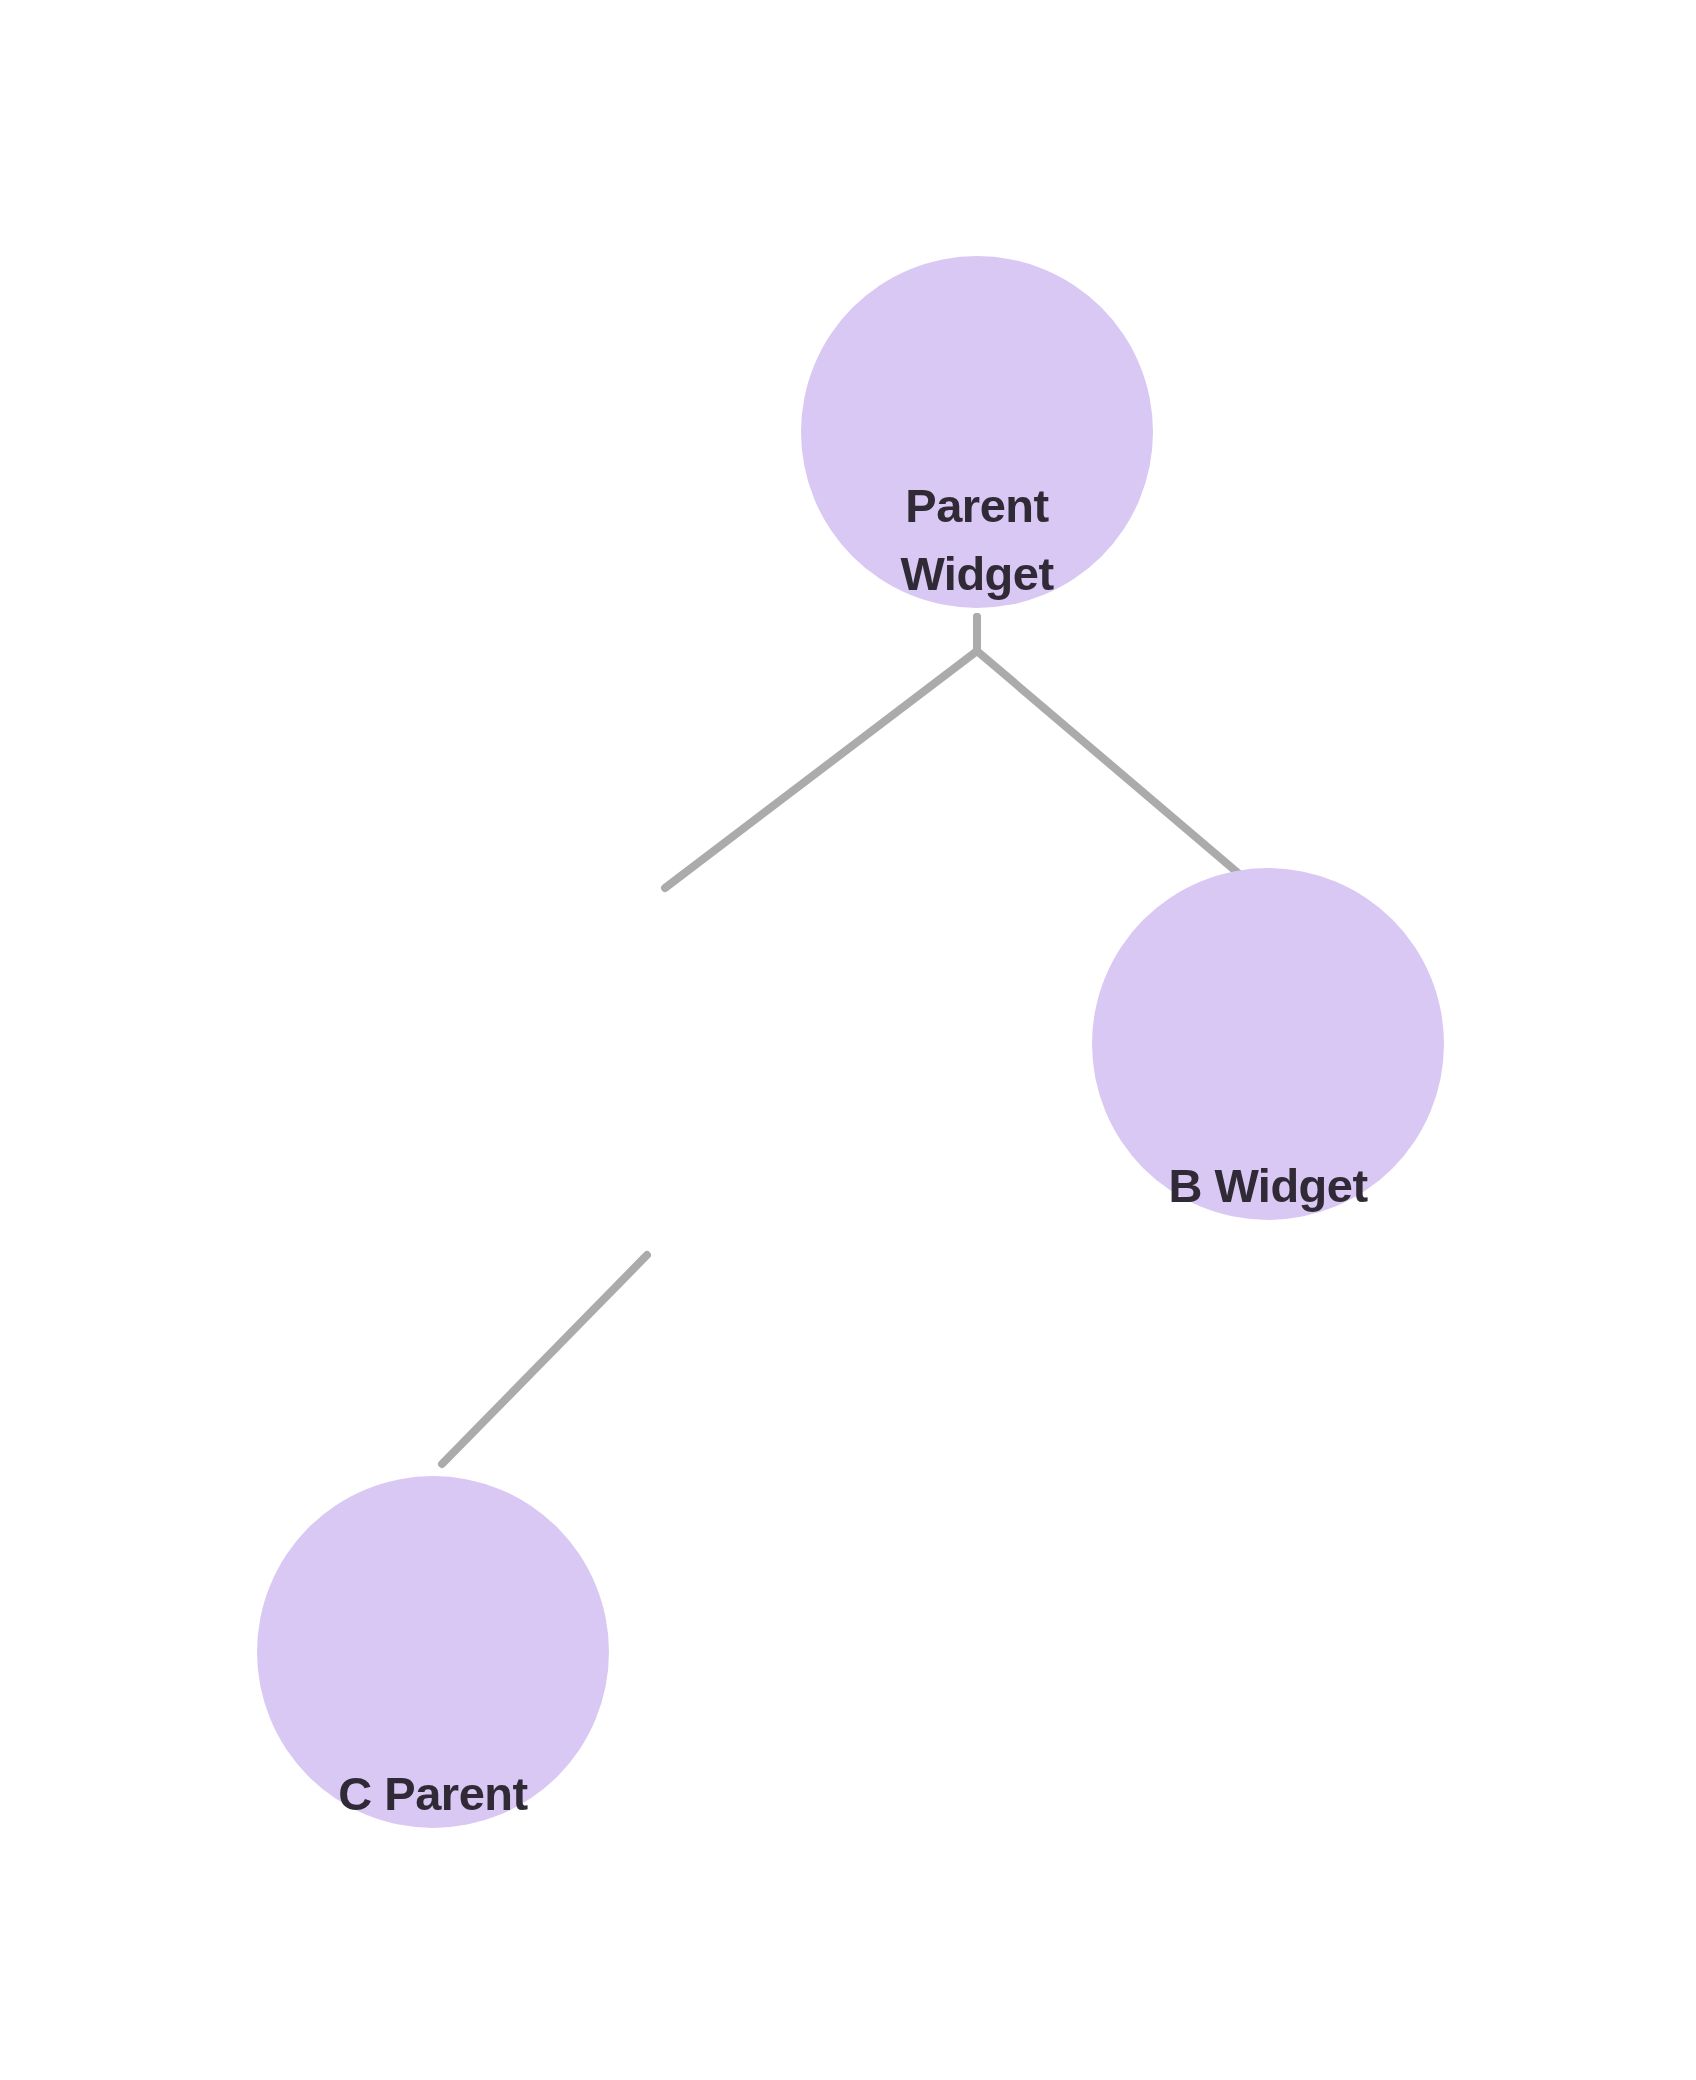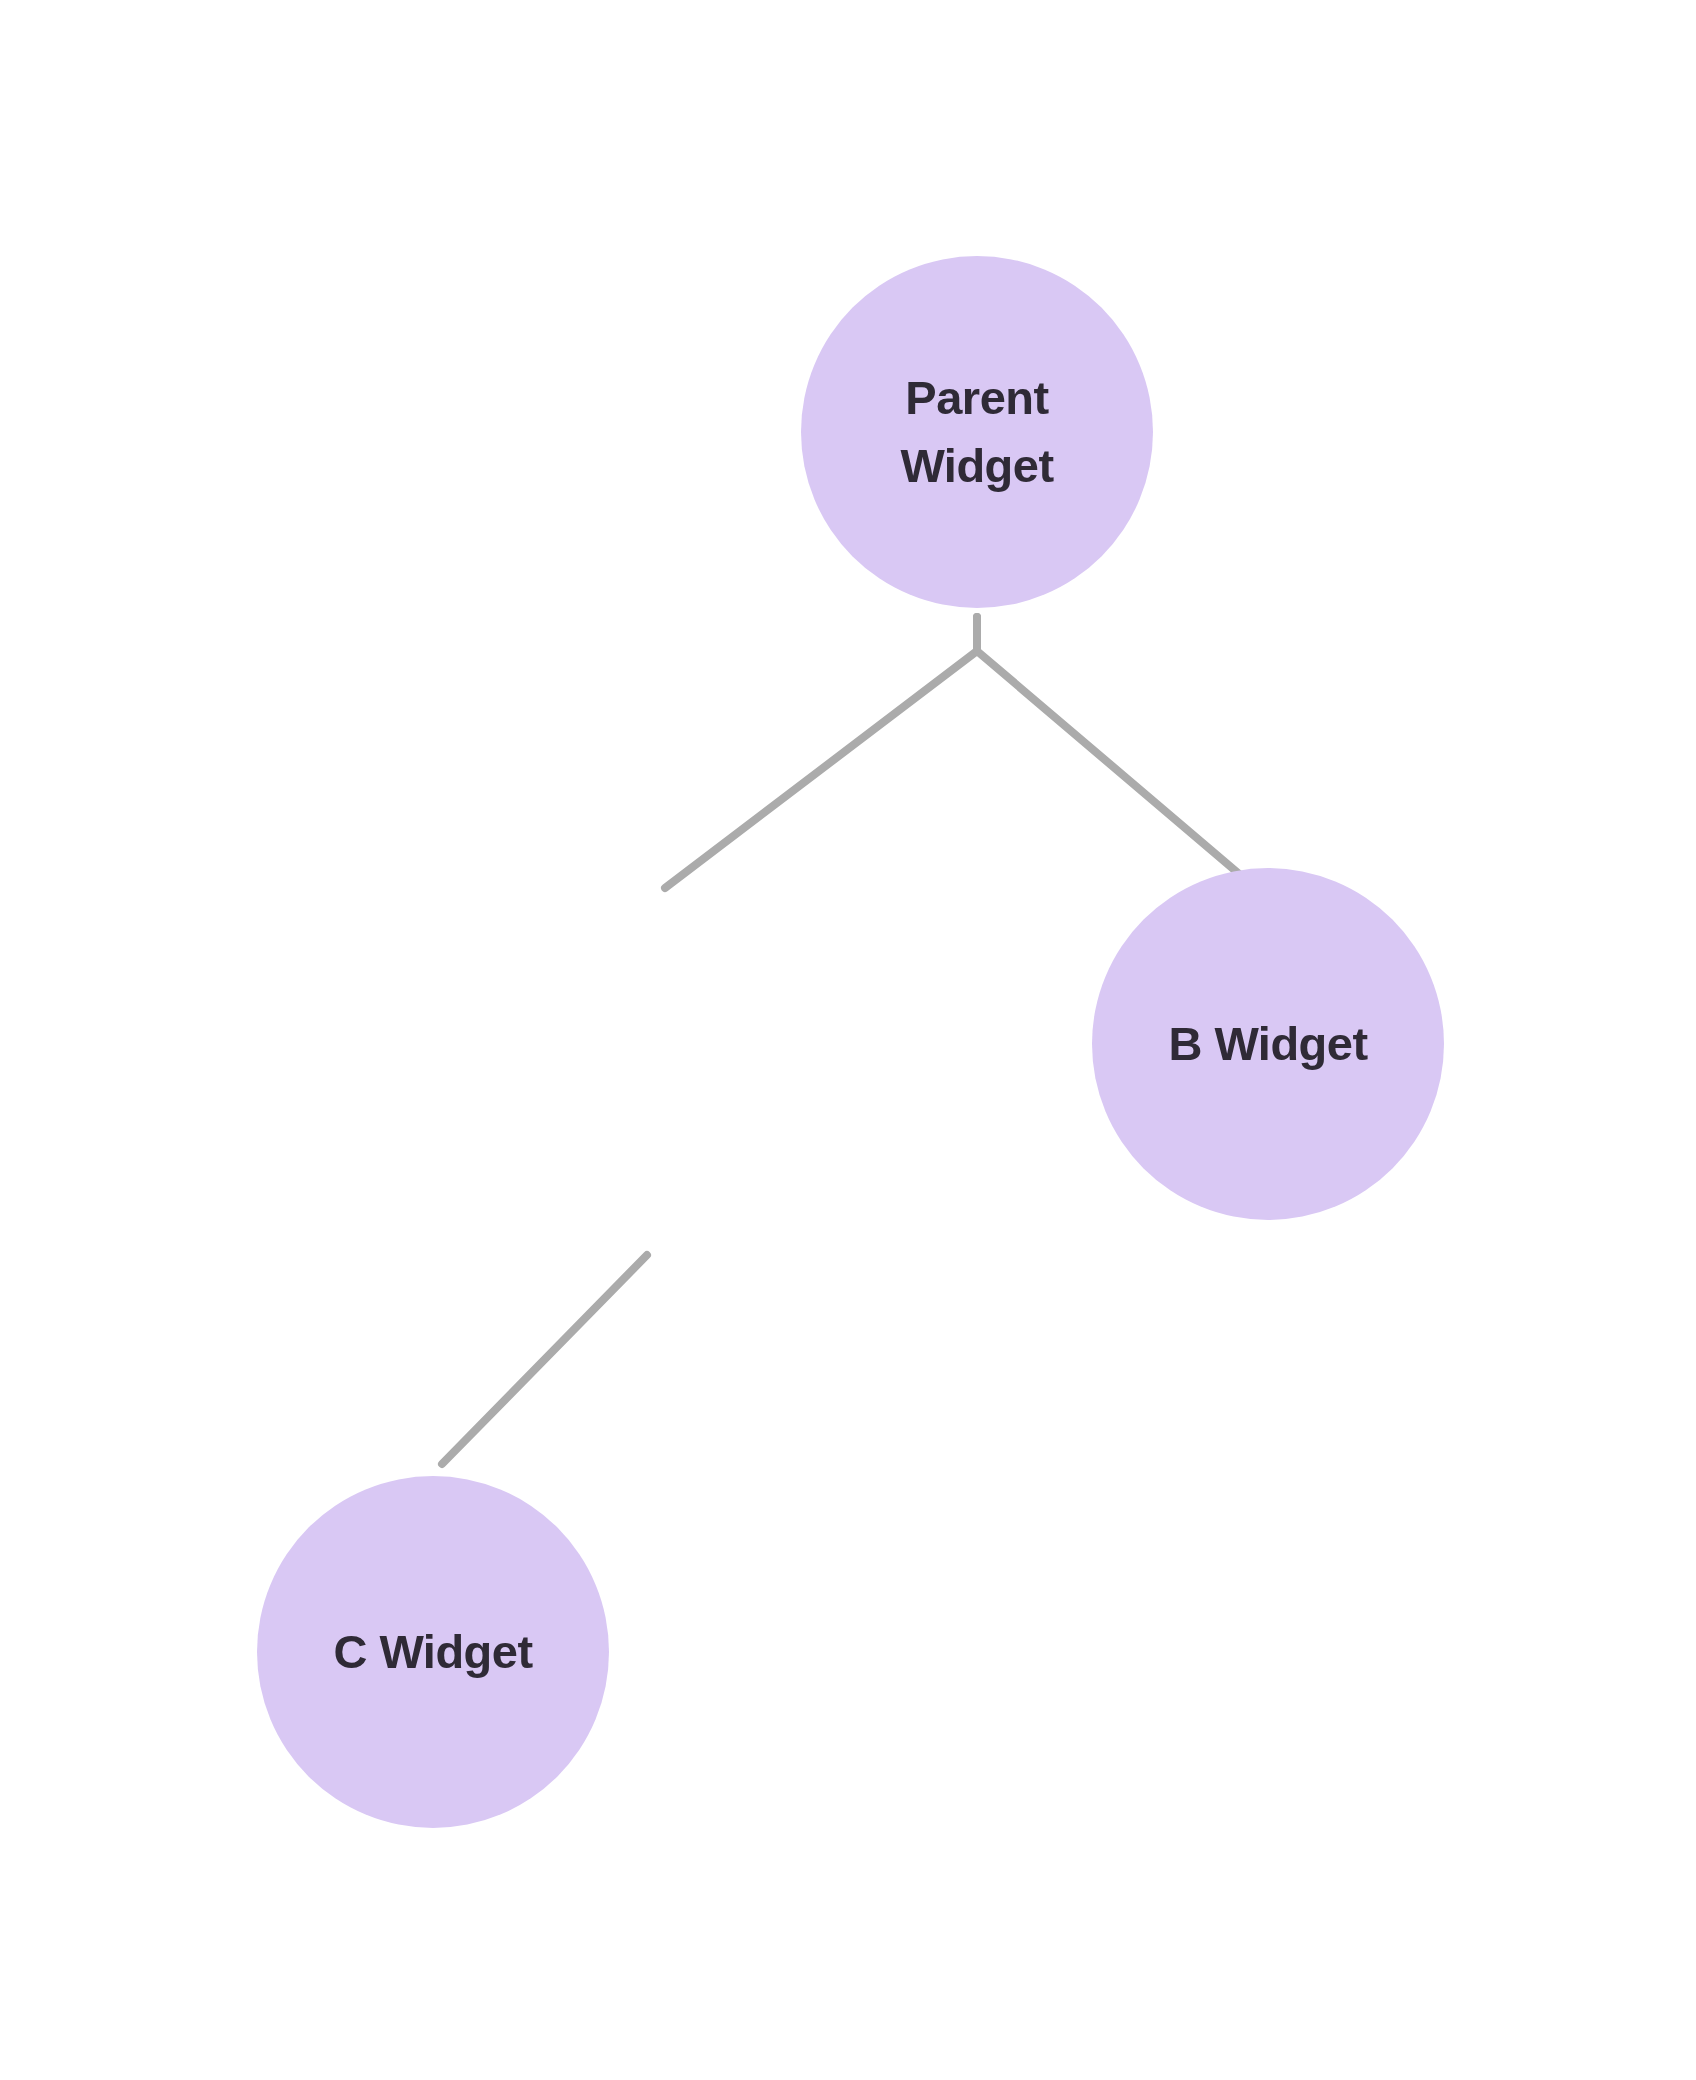--- a/index.html
+++ b/index.html
@@ -29,21 +29,21 @@
     stroke-linecap: round;
     stroke-linejoin: round;
   }
   .node {
     position: absolute;
     border-radius: 50%;
     background: var(--node-fill);
     display: flex;
     flex-direction: column;
     align-items: center;
-    justify-content: center;
+    justify-content: flex-end;
     text-align: center;
   }
   .node .line {
     display: block;
     font-weight: 700;
     font-size: 47px;
     line-height: 68px;
     letter-spacing: -0.5px;
     color: var(--label-color);
     white-space: nowrap;
@@ -64,16 +64,16 @@
     <span class="line">Parent</span>
     <span class="line">Widget</span>
   </div>
 
 
   <div class="node" id="node-b" style="left: 1092px; top: 868px; width: 352px; height: 352px;">
     <span class="line">B Widget</span>
   </div>
 
   <div class="node" id="node-c" style="left: 257px; top: 1476px; width: 352px; height: 352px;">
-    <span class="line">C Widget</span>
+    <span class="line">C Parent</span>
   </div>
 
 </div>
 
 </body></html>

